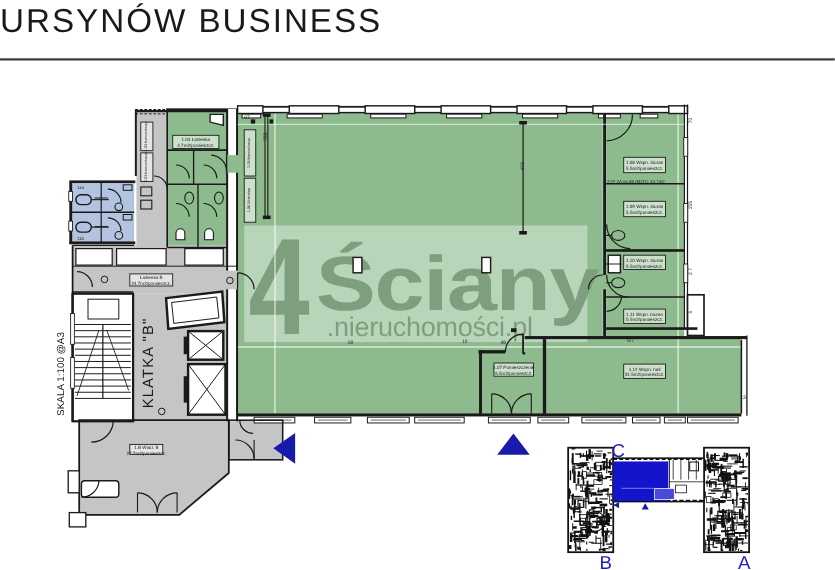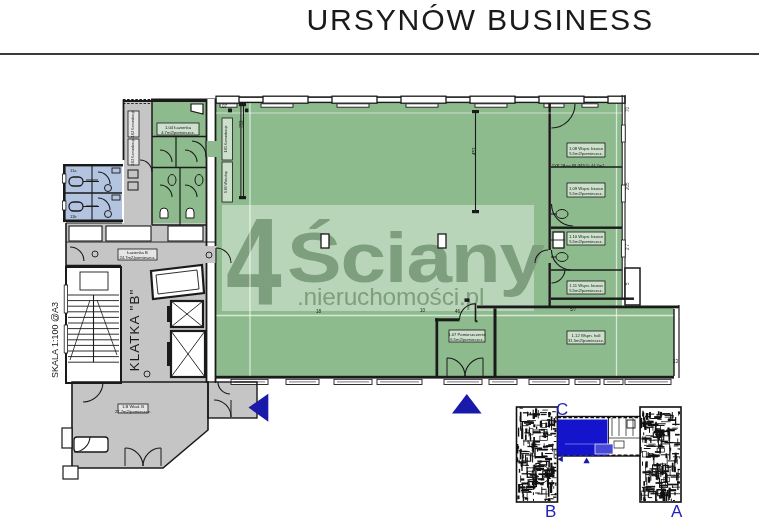--- a/index.html
+++ b/index.html
@@ -3,21 +3,21 @@
 <meta charset="utf-8">
 <style>
   html,body { margin:0; padding:0; background:#fff; }
   #page { position:relative; width:759px; height:518px; overflow:hidden;
           font-family:"Liberation Sans", sans-serif; }
   .abs { position:absolute; }
 </style>
 </head>
 <body>
 <div id="page">
-  <div class="abs" style="left:0; top:5px; width:654px; text-align:right; font-size:30.2px; line-height:1; color:#1a1a1a; letter-spacing:1.8px;">URSYNÓW BUSINESS</div>
+  <div class="abs" style="left:0; top:5px; width:654px; text-align:left; font-size:30.2px; line-height:1; color:#1a1a1a; letter-spacing:1.8px;">URSYNÓW BUSINESS</div>
   <div class="abs" style="left:0; top:53.2px; width:759px; height:1.8px; background:#3a3a3a;"></div>
 
   <svg class="abs" style="left:0; top:0;" width="759" height="518" viewBox="0 0 759 518">
 <rect x="216" y="103" width="332" height="273" fill="#8ebb8e"></rect>
 <rect x="551" y="103" width="71" height="203" fill="#8ebb8e"></rect>
 <rect x="427" y="306" width="247" height="70" fill="#8ebb8e"></rect>
 <rect x="152" y="101" width="56" height="124" fill="#8ebb8e"></rect>
 <rect x="124" y="101" width="28" height="129" fill="#c5c5c5"></rect>
 <rect x="66" y="223" width="150" height="44" fill="#c5c5c5"></rect>
 <rect x="121" y="267" width="95" height="116" fill="#c5c5c5"></rect>

